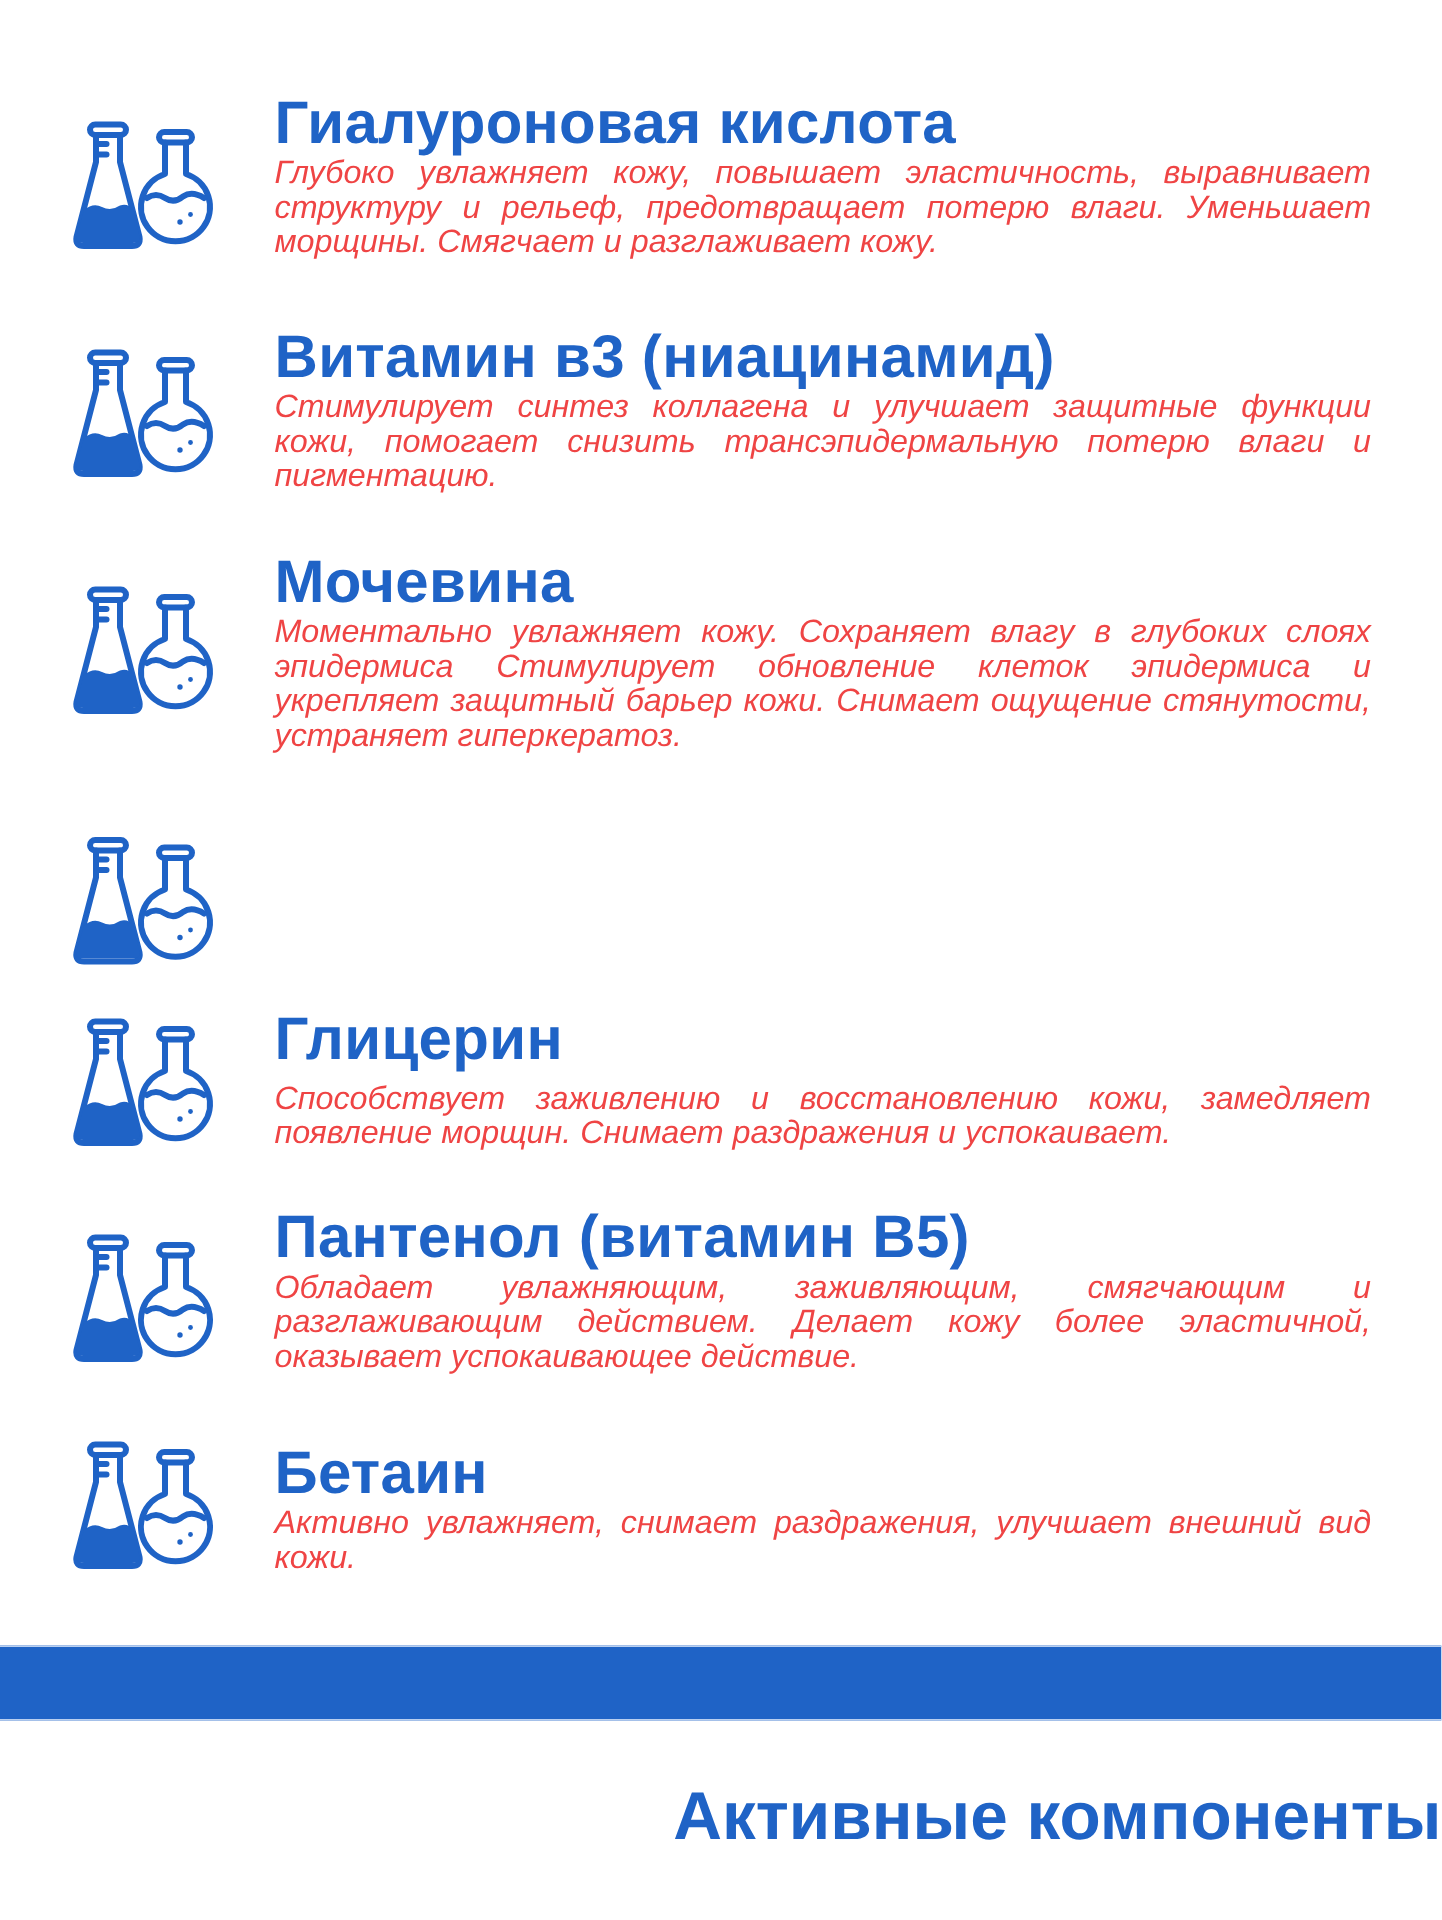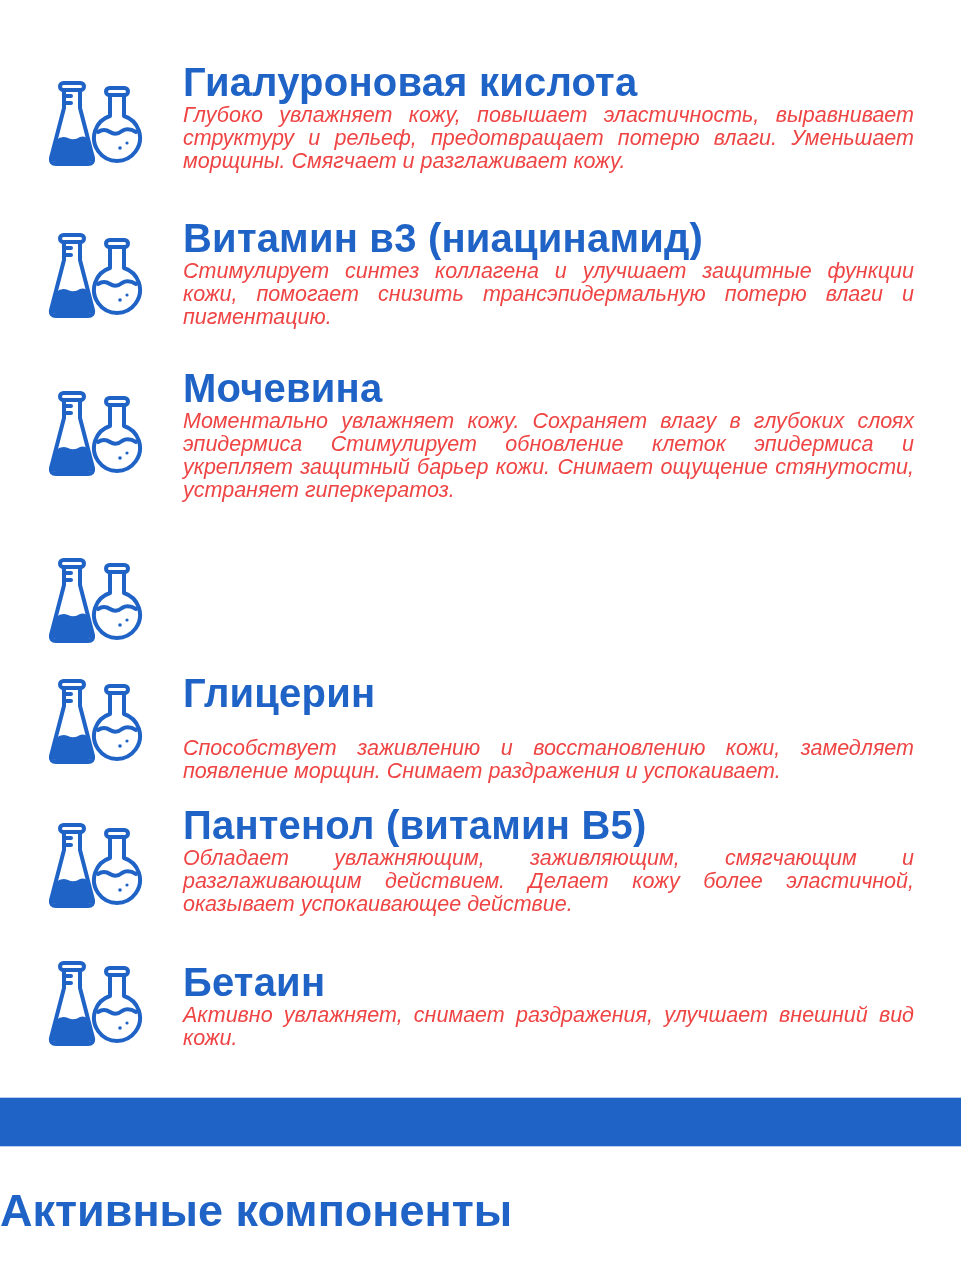--- a/index.html
+++ b/index.html
@@ -29,21 +29,21 @@
       font-style: italic;
     }
     .band {
       position: absolute; left: 0; top: 1097px; width: 961px; height: 50px;
       background: #1f63c6;
       border-top: 1px solid #b9cff0;
       border-bottom: 1px solid #b9cff0;
     }
     .footer-title {
       position: absolute; left: 0; top: 1183px; width: 961px;
-      text-align: left;
+      text-align: right;
       font-family: "Liberation Sans", sans-serif;
       font-weight: bold;
       font-size: 45px;
       line-height: 56px;
       color: #1f63c6;
     }
   </style>
 </head>
 <body>
 
@@ -94,21 +94,21 @@
 </div>
 
 <div class="item" style="top:673px;">
   <div class="icon" style="top:5px;">
     <svg viewBox="0 0 96 90">
         <use href="#flasks"></use>
       </svg>
   </div>
   <div class="text">
     <div class="title">Глицерин</div>
-    <div class="desc" style="margin-top:24px;">Способствует заживлению и восстановлению кожи, замедляет появление морщин. Снимает раздражения и успокаивает.</div>
+    <div class="desc" style="margin-top:8px;">Способствует заживлению и восстановлению кожи, замедляет появление морщин. Снимает раздражения и успокаивает.</div>
   </div>
 </div>
 
 <div class="item" style="top:805px;">
   <div class="icon" style="top:17px;">
     <svg viewBox="0 0 96 90">
         <use href="#flasks"></use>
       </svg>
   </div>
   <div class="text">

